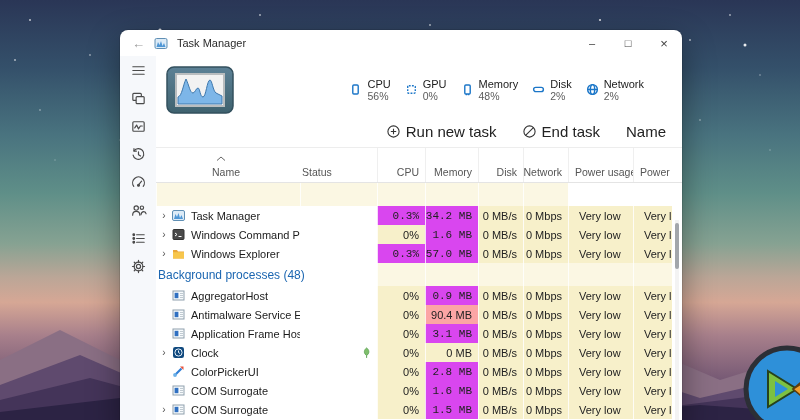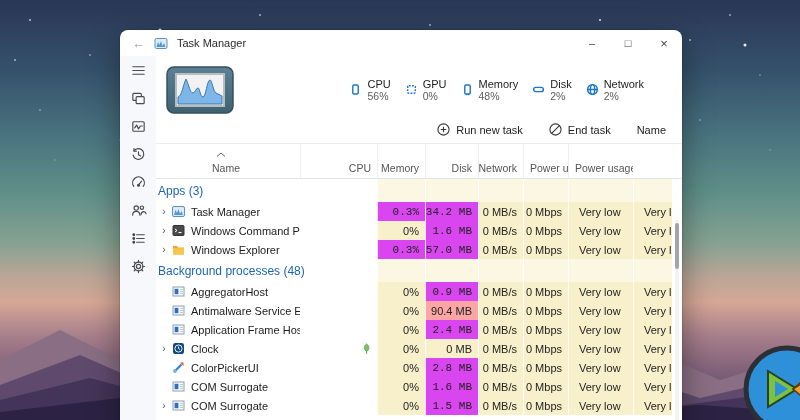--- a/index.html
+++ b/index.html
@@ -36,21 +36,21 @@
   .hostname{font-size:15px;font-weight:bold;color:#191919;margin-left:26px;letter-spacing:.2px;}
   .stats{display:flex;margin-left:auto;padding-right:38px;gap:14px;}
   .stat{display:flex;align-items:center;gap:5px;}
   .sicon{width:13px;height:13px;display:inline-flex;}
   .sicon svg{width:100%;height:100%;stroke:#1b76c8;fill:none;stroke-width:1.3;}
   .slabel{font-size:11px;color:#1c1c1c;line-height:1.15;}
   .sval{font-size:10.5px;color:#5c5c5c;line-height:1.15;}
 
   
   .toolbar{display:flex;justify-content:flex-end;align-items:center;gap:26px;
-           padding:5px 16px 7px 0;font-size:11px;color:#222;}
+           padding:5px 16px 7px 0;font-size:15px;color:#222;}
   .tbtn{display:flex;align-items:center;gap:6px;}
   .tbtn svg{width:13px;height:13px;stroke:#333;fill:none;stroke-width:1.1;}
 
   
   .grid{display:grid;grid-template-columns:144px 77px 48px 53px 45px 45px 65px 39px;}
   .thead{border-top:1px solid #ededed;border-bottom:1px solid #e4e4e4;height:34px;color:#555;}
   .th{display:flex;flex-direction:column;justify-content:flex-end;
       padding:3px 6px 4px 2px;font-size:10.5px;overflow:hidden;white-space:nowrap;gap:48px;}
   .th.numh{align-items:flex-end;border-left:1px solid #efefef;}
   .th .pct{color:#141414;font-size:11px;margin-bottom:1px;}
@@ -324,20 +324,23 @@
         <div class="table">
           <div class="thead grid">
             <div class="th name-th">
               <span class="sort-caret">
                 <svg width="10" height="5" viewBox="0 0 10 5">
                     <path d="M1 4.5 L5 1 L9 4.5" stroke="#666" fill="none"></path>
                   </svg>
               </span>
               <span>Name</span>
             </div>
+            <div class="th">
+                <span>Status</span>
+              </div>
             <div class="th numh">
               <span class="pct">29%</span>
                 <span>CPU</span>
               </div>
             <div class="th numh">
               <span class="pct">87%</span>
                 <span>Memory</span>
               </div>
             <div class="th numh">
               <span class="pct">0%</span>
@@ -349,21 +352,20 @@
               </div>
             <div class="th numh" style="align-items:flex-start;padding-left:6px;">
               <span>Power usage</span>
               </div>
             <div class="th numh" style="align-items:flex-start;padding-left:6px;">
               <span>Power usage trend</span>
               </div>
           </div>
           <div class="tbody" id="tbody">
               <div class="group-row grid">
-                <div class="group-label">Apps (3)</div>
                 <div class="c heat hg"></div>
                 <div class="c heat hg"></div>
                 <div class="c heat hg"></div>
                 <div class="c heat hg"></div>
                 <div class="c heat hg"></div>
                 <div class="c heat hg"></div>
               </div>
               <div class="prow grid">
                 <div class="c name-cell">
                   <span class="chev" style="visibility:visible">›</span>
@@ -478,21 +480,21 @@
                     <svg viewBox="0 0 13 13">
                       <rect x="1" y="2" width="11" height="9" fill="#f7fafc" stroke="#8fa0ad"></rect>
                       <rect x="2.6" y="3.8" width="3.8" height="5.4" fill="#2f6fc1"></rect>
                       <path d="M8 4.5h3M8 6.5h3M8 8.5h3" stroke="#b9c4cc" stroke-width="0.9"></path>
                     </svg>
                   </span>
                   <span class="pname">Application Frame Host</span>
                 </div>
                 <div class="c status-cell"></div>
                 <div class="c num heat h0">0%</div>
-                <div class="c num heat h1">2.4 MB</div>
+                <div class="c num heat h1">3.1 MB</div>
                 <div class="c num heat h0">0 MB/s</div>
                 <div class="c num heat h0">0 Mbps</div>
                 <div class="c txt heat h0">Very low</div>
                 <div class="c txt heat h0">Very low</div>
               </div>
               <div class="prow grid">
                 <div class="c name-cell">
                   <span class="chev" style="visibility:visible">›</span>
                   <span class="picon">
                     <svg viewBox="0 0 13 13">

